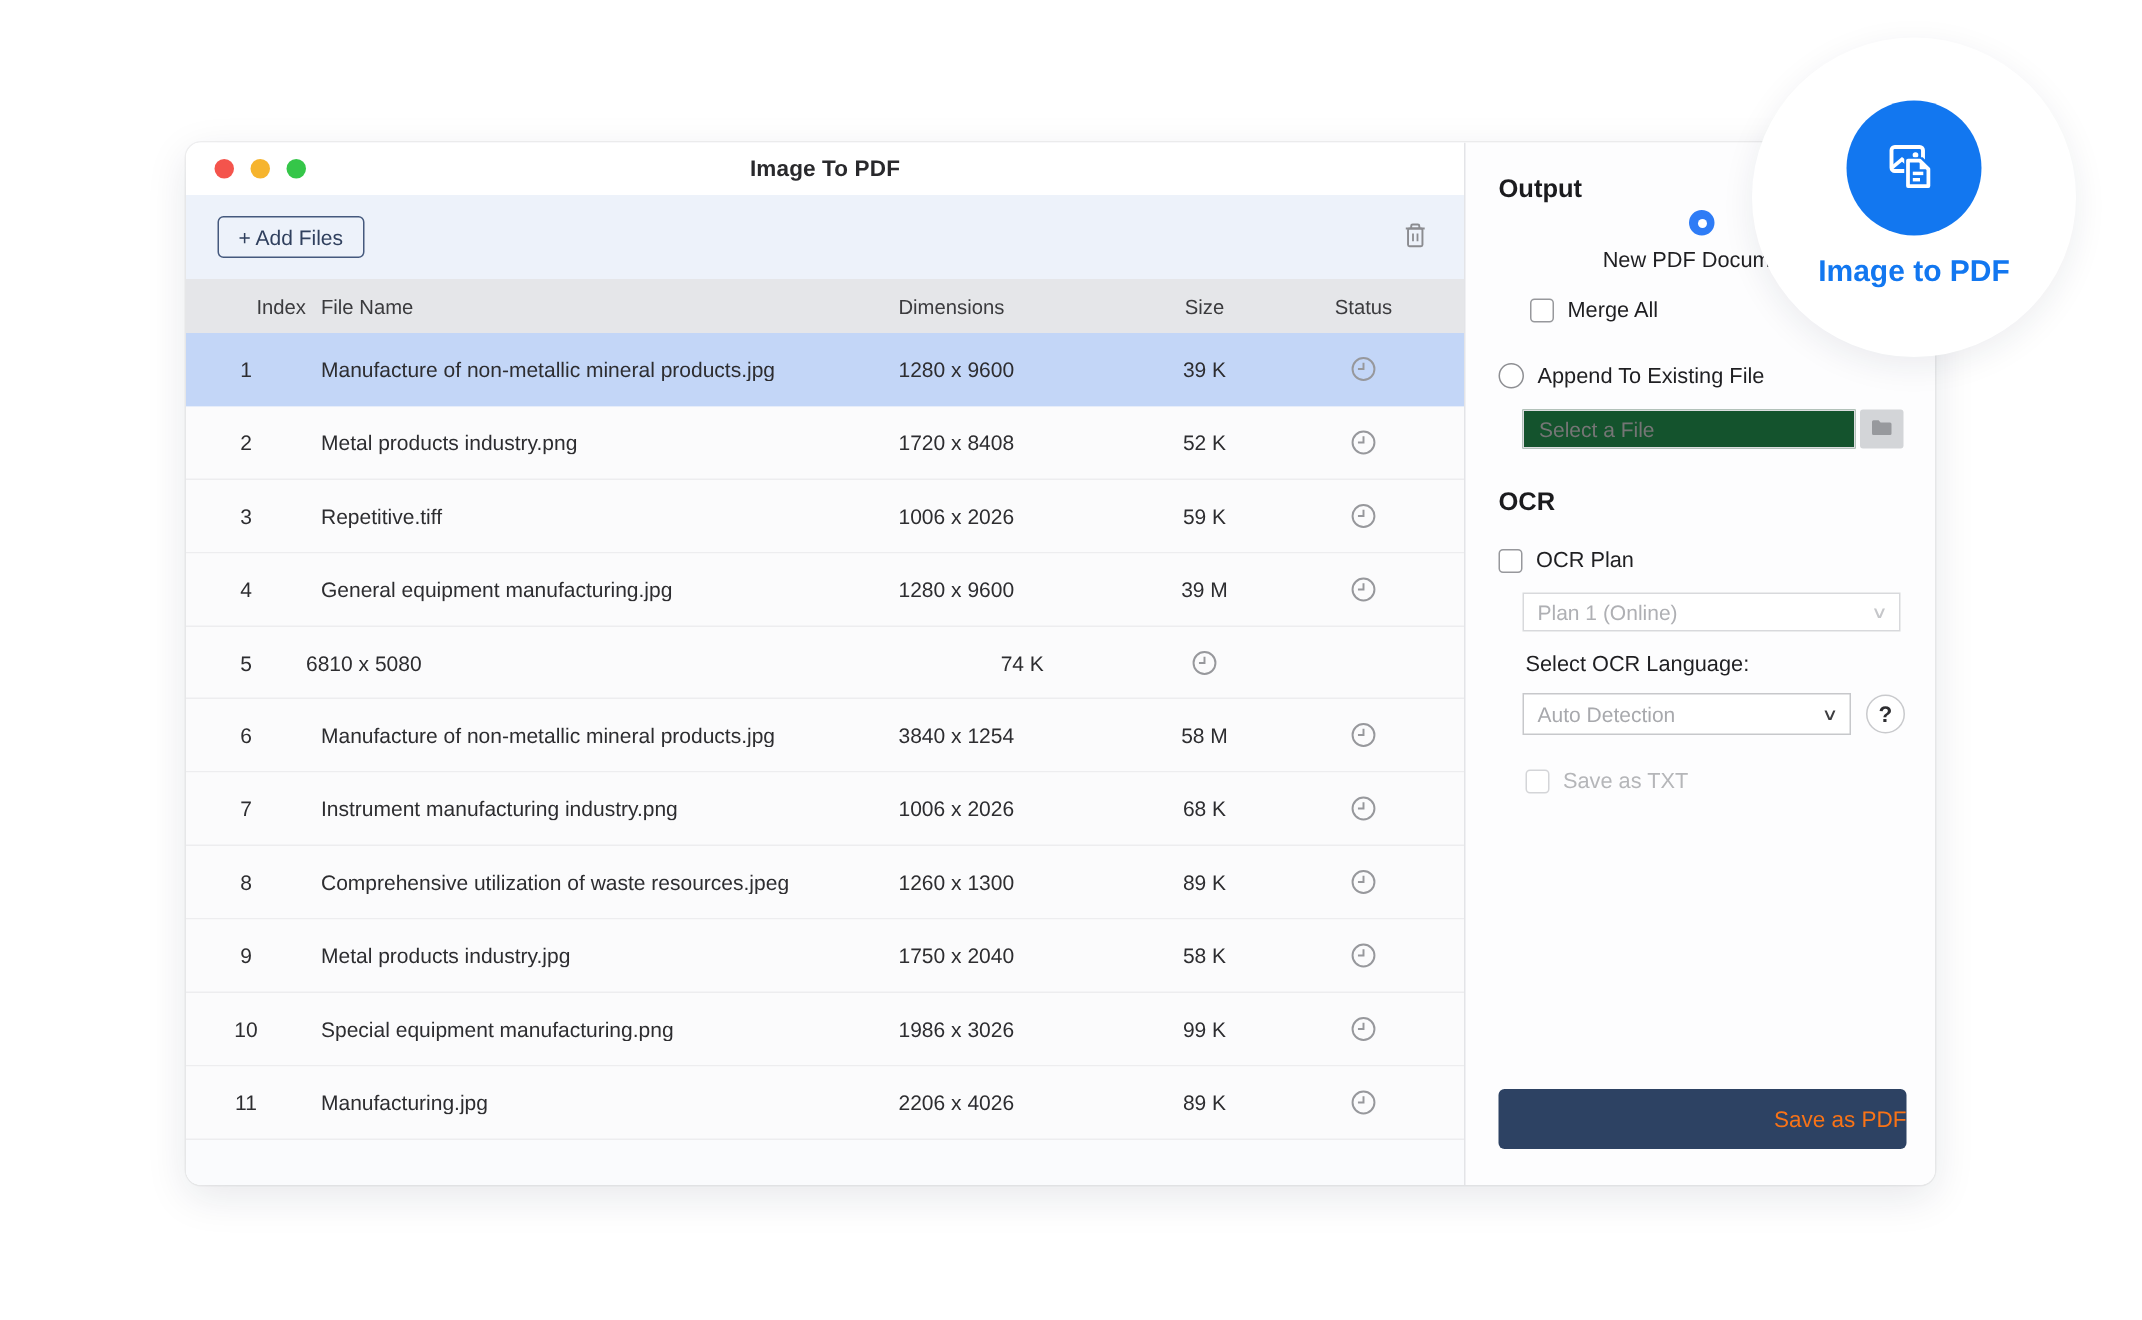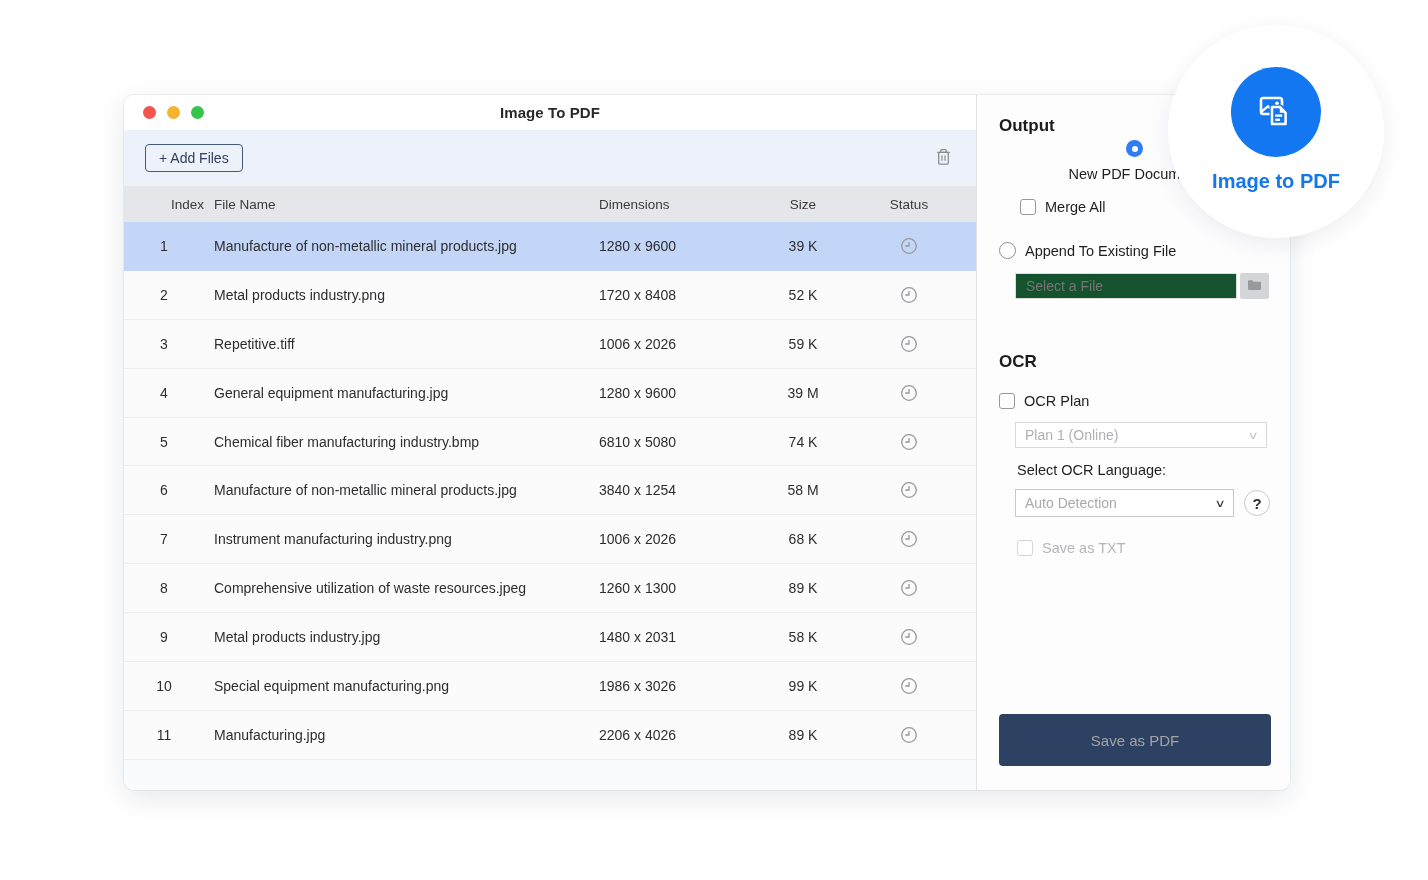--- a/index.html
+++ b/index.html
@@ -64,23 +64,23 @@
   .file-input { width:222px; height:26px; border:1px solid #dddde0; background:#14532d; color:#b3b4b8; font-size:14px; padding:0 10px; font-family:inherit; }
   .folder-btn { width:29px; height:26px; background:#d3d5d8; border:none; border-radius:2px; cursor:pointer; display:flex; align-items:center; justify-content:center; }
 
   .select { height:26px; border:1px solid #d8d9dc; background:#fff; color:#afb0b4; font-size:14px; padding:0 9px; display:flex; align-items:center; justify-content:space-between; cursor:default; }
   .select .chev { font-size:11px; color:#c6c7ca; transform:scaleX(1.4); }
   .select.lang { border-color:#c7c8cb; color:#a8a9ad; }
   .select.lang .chev { color:#3e3e41; }
   .help-btn { width:26px; height:26px; border-radius:50%; border:1px solid #c9cacd; background:#fff; font-size:15px; font-weight:700; color:#2e2e31; cursor:pointer; display:flex; align-items:center; justify-content:center; font-family:inherit; }
 
   .save-pdf-btn {
-    position:absolute; left:22px; right:19px; bottom:24px; height:52px;
-    background:#2d4263; border:none; border-radius:4px; color:#a3a3a3; font-size:15px;
-    font-family:inherit; cursor:pointer;
+    position:absolute; left:22px; right:19px; bottom:24px; height:40px;
+    background:#2d4263; border:none; border-radius:4px; color:#f97316; font-size:15px;
+    font-family:inherit; cursor:pointer;text-align:right;
   }
 
   
   .badge {
     position:absolute; left:1168px; top:25px; width:216px; height:213px; border-radius:50%;
     background:#ffffff; box-shadow:0 6px 22px rgba(30,40,70,0.08);
     display:flex; flex-direction:column; align-items:center; z-index:10;
   }
   .badge-circle { margin-top:42px; width:90px; height:90px; border-radius:50%; background:#1277f0; display:flex; align-items:center; justify-content:center; }
   .badge-label { margin-top:13px; font-size:20px; font-weight:700; color:#1277f0; }
@@ -177,21 +177,20 @@
             <span style="display: flex;">
               <svg width="18" height="18" viewBox="0 0 18 18" fill="none">
                 <circle cx="9" cy="9" r="7.3" stroke="#97989c" stroke-width="1.3"></circle>
                 <path d="M9 4.9 V9 H5.3" stroke="#97989c" stroke-width="1.3" fill="none"></path>
               </svg>
             </span>
           </div>
         </div>
         <div class="row grid-cols">
           <div class="cell-index">5</div>
-          <div class="cell-name">Chemical fiber manufacturing industry.bmp</div>
           <div class="cell-dim">6810 x 5080</div>
           <div class="cell-size">74 K</div>
           <div class="cell-status">
             <span style="display: flex;">
               <svg width="18" height="18" viewBox="0 0 18 18" fill="none">
                 <circle cx="9" cy="9" r="7.3" stroke="#97989c" stroke-width="1.3"></circle>
                 <path d="M9 4.9 V9 H5.3" stroke="#97989c" stroke-width="1.3" fill="none"></path>
               </svg>
             </span>
           </div>
@@ -234,21 +233,21 @@
               <svg width="18" height="18" viewBox="0 0 18 18" fill="none">
                 <circle cx="9" cy="9" r="7.3" stroke="#97989c" stroke-width="1.3"></circle>
                 <path d="M9 4.9 V9 H5.3" stroke="#97989c" stroke-width="1.3" fill="none"></path>
               </svg>
             </span>
           </div>
         </div>
         <div class="row grid-cols">
           <div class="cell-index">9</div>
           <div class="cell-name">Metal products industry.jpg</div>
-          <div class="cell-dim">1480 x 2031</div>
+          <div class="cell-dim">1750 x 2040</div>
           <div class="cell-size">58 K</div>
           <div class="cell-status">
             <span style="display: flex;">
               <svg width="18" height="18" viewBox="0 0 18 18" fill="none">
                 <circle cx="9" cy="9" r="7.3" stroke="#97989c" stroke-width="1.3"></circle>
                 <path d="M9 4.9 V9 H5.3" stroke="#97989c" stroke-width="1.3" fill="none"></path>
               </svg>
             </span>
           </div>
         </div>
@@ -308,21 +307,21 @@
       <input class="file-input" readonly="" placeholder="Select a File" style="">
       <button class="folder-btn">
         <span>
           <svg width="15" height="12" viewBox="0 0 15 12" fill="none">
             <path d="M1 2.2 a1 1 0 0 1 1-1 h3.4 l1.3 1.5 H13 a1 1 0 0 1 1 1 V10 a1 1 0 0 1 -1 1 H2 a1 1 0 0 1 -1-1 Z" fill="#97999d"></path>
           </svg>
         </span>
       </button>
     </div>
 
-    <div class="section-h" style="margin-top:53px;">OCR</div>
+    <div class="section-h" style="margin-top:26px;">OCR</div>
 
     <div class="opt-row" style="margin-top:21px;">
       <span class="checkbox"></span>
       <span class="opt-label">OCR Plan</span>
     </div>
 
     <div class="select" style="margin-top:13px; margin-left:16px; width:252px;">
       <span>Plan 1 (Online)</span>
       <span class="chev">∨</span>
     </div>

